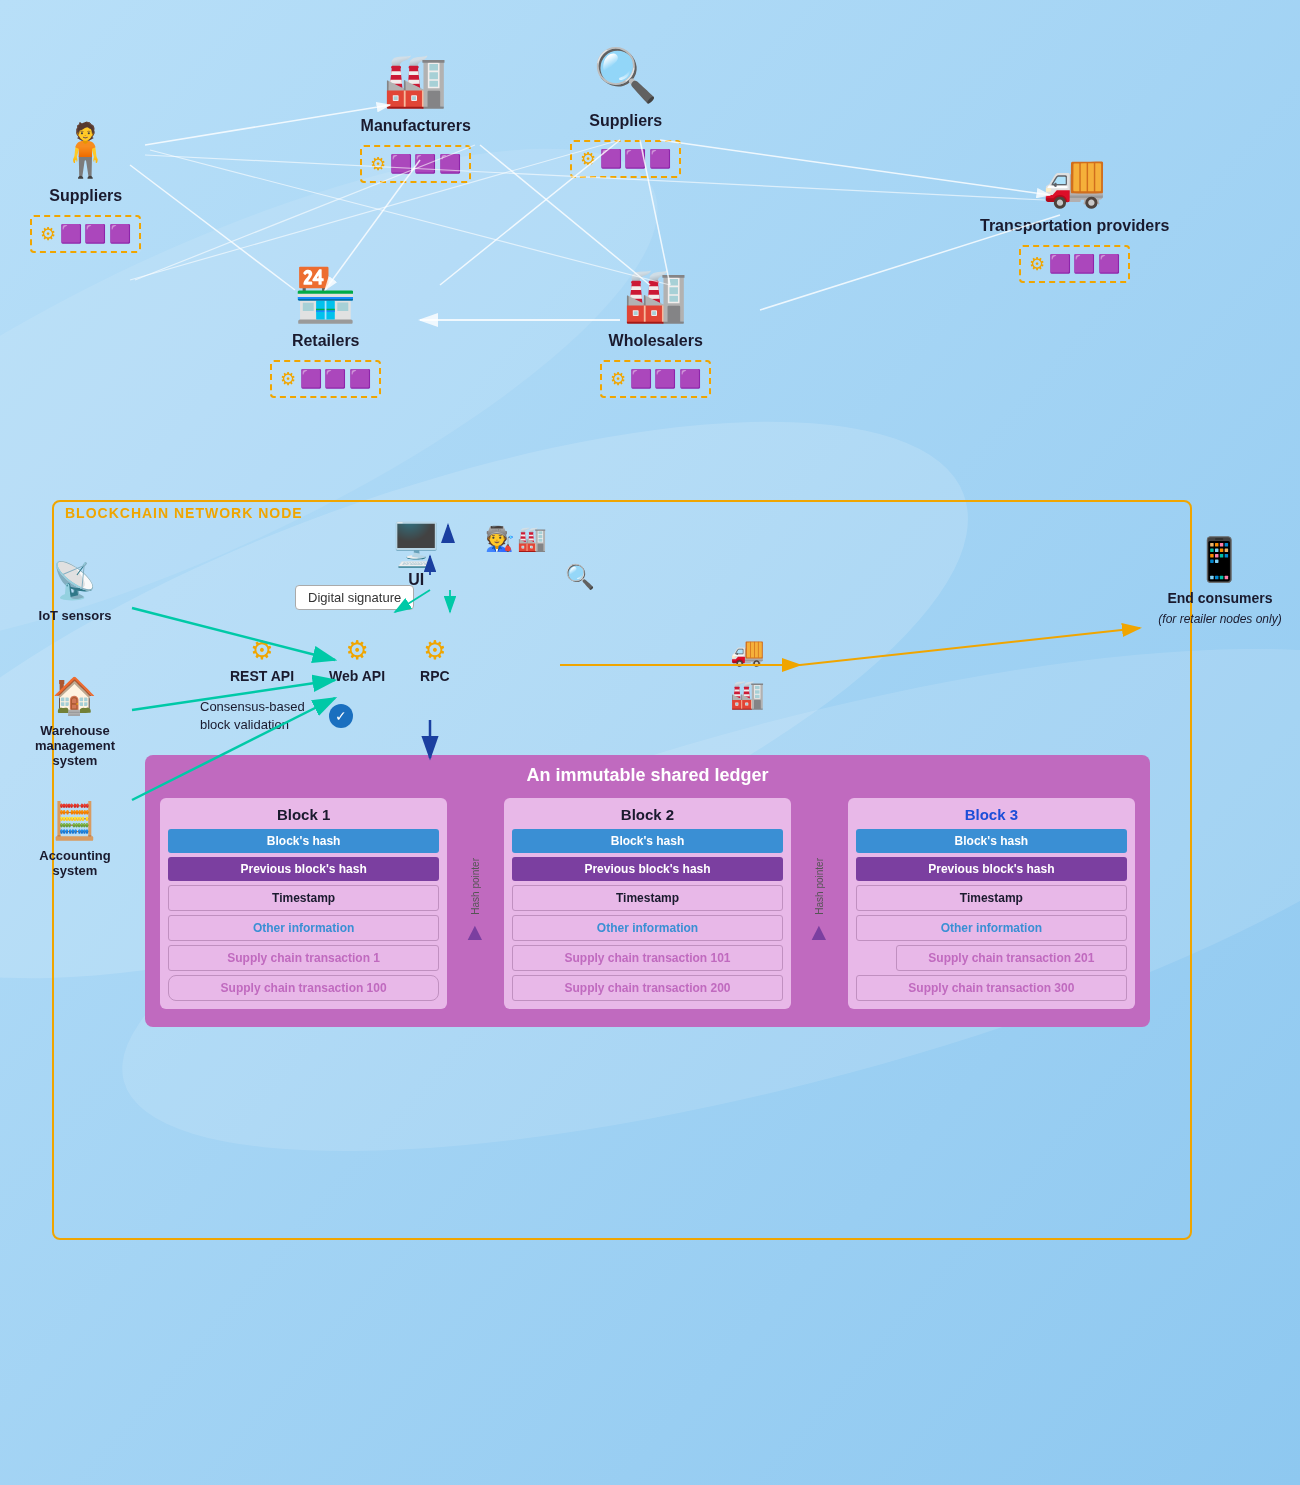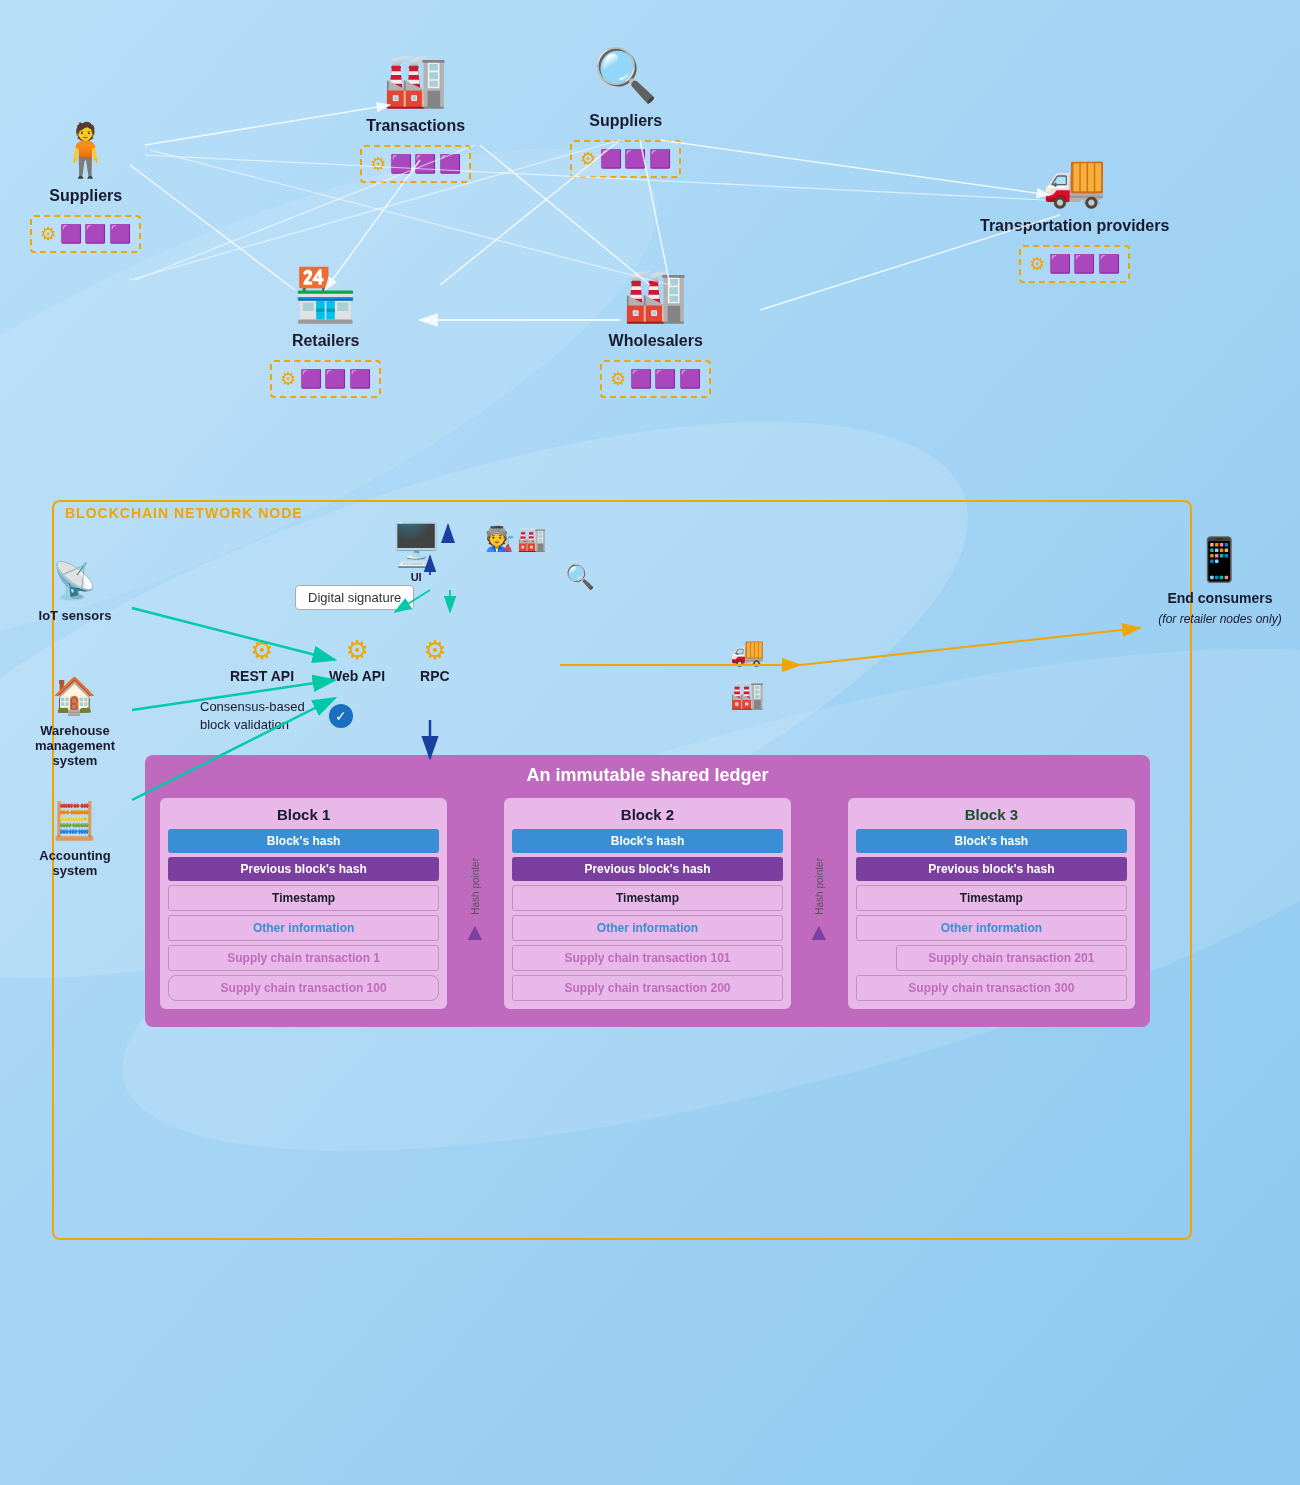--- a/index.html
+++ b/index.html
@@ -178,21 +178,21 @@
         <div class="cube-group">
           <span style="font-size:18px;">🟪</span>
           <span style="font-size:18px;">🟪</span>
           <span style="font-size:18px;">🟪</span>
         </div>
       </div>
     </div>
 
     <div class="actor" style="left:360px; top:30px;">
       <div style="font-size:52px; color:#1a6fbf;">🏭</div>
-      <div class="actor-label">Transactions</div>
+      <div class="actor-label">Manufacturers</div>
       <div class="node-box">
         <span class="gear">⚙</span>
         <div class="cube-group">
           <span style="font-size:18px;">🟪</span>
           <span style="font-size:18px;">🟪</span>
           <span style="font-size:18px;">🟪</span>
         </div>
       </div>
     </div>
 
@@ -270,21 +270,21 @@
   </div>
 
   <div style="position:absolute; top:535px; right:15px; display:flex; flex-direction:column; align-items:center; gap:6px; width:130px; z-index:3;">
     <div style="font-size:42px; color:#1a6fbf;">📱</div>
     <div style="font-size:14px; font-weight:bold; color:#1a1a2e; text-align:center;">End consumers</div>
     <div style="font-size:12px; color:#1a1a2e; text-align:center; font-style:italic;">(for retailer nodes only)</div>
   </div>
 
   <div style="position:absolute; top:520px; left:390px; display:flex; flex-direction:column; align-items:center; gap:2px; z-index:3;">
     <div style="font-size:42px; color:#1a6fbf;">🖥️</div>
-    <div style="font-size:11px; font-weight:bold; color:#1a1a2e;">UI</div>
+    <div style="font-size:16px; font-weight:bold; color:#1a1a2e;">UI</div>
   </div>
 
   <div style="position:absolute; top:525px; left:485px; display:flex; gap:2px; font-size:24px; color:#1a6fbf; z-index:3;">
     <span>🧑‍🏭</span>
     <span>🏭</span>
   </div>
 
   <div style="position:absolute; top:563px; left:565px; font-size:24px; color:#1a6fbf; z-index:3;">🔍</div>
 
   <div style="position:absolute; top:585px; left:295px; border:1.5px solid #aaa; background:white; border-radius:4px; padding:4px 12px; font-size:13px; color:#333; white-space:nowrap; z-index:3;">
@@ -345,21 +345,21 @@
         <div style="background:#e8b8e8; color:#c06abf; border:1px solid #c090c0; border-radius:3px; padding:5px 8px; font-size:12px; font-weight:bold; text-align:center; margin-bottom:4px;">Supply chain transaction 101</div>
         <div style="background:#e8b8e8; color:#c06abf; border:1px solid #c090c0; border-radius:3px; padding:5px 8px; font-size:12px; font-weight:bold; text-align:center;">Supply chain transaction 200</div>
       </div>
 
       <div style="display:flex; flex-direction:column; align-items:center; justify-content:center; width:50px; padding-top:60px;">
         <div style="writing-mode:vertical-rl; transform:rotate(180deg); font-size:10px; color:#555; white-space:nowrap;">Hash pointer</div>
         <div style="font-size:24px; color:#7b3fa0; transform:rotate(90deg); margin-top:4px;">◄</div>
       </div>
 
       <div style="background:#e8b8e8; border-radius:6px; padding:8px; width:295px;">
-        <div style="font-size:15px; font-weight:bold; color:#14532d; text-align:center; margin-bottom:6px;">Block 3</div>
+        <div style="font-size:15px; font-weight:bold; color:#1d4ed8; text-align:center; margin-bottom:6px;">Block 3</div>
         <div style="background:#3a8fd4; color:white; border-radius:3px; padding:5px 8px; font-size:12px; font-weight:bold; text-align:center; margin-bottom:4px;">Block's hash</div>
         <div style="background:#7b3fa0; color:white; border-radius:3px; padding:5px 8px; font-size:12px; font-weight:bold; text-align:center; margin-bottom:4px;">Previous block's hash</div>
         <div style="background:#e8b8e8; color:#1a1a2e; border:1px solid #c090c0; border-radius:3px; padding:5px 8px; font-size:12px; font-weight:bold; text-align:center; margin-bottom:4px;">Timestamp</div>
         <div style="background:#e8b8e8; color:#3a8fd4; border:1px solid #c090c0; border-radius:3px; padding:5px 8px; font-size:12px; font-weight:bold; text-align:center; margin-bottom:4px;">Other information</div>
         <div style="background:#e8b8e8; color:#c06abf; border:1px solid #c090c0; border-radius:3px; padding:5px 24px; font-size:12px; font-weight:bold; text-align:center; margin-bottom:4px;margin-left:40px;">Supply chain transaction 201</div>
         <div style="background:#e8b8e8; color:#c06abf; border:1px solid #c090c0; border-radius:3px; padding:5px 8px; font-size:12px; font-weight:bold; text-align:center;">Supply chain transaction 300</div>
       </div>
 
     </div>
   </div>

